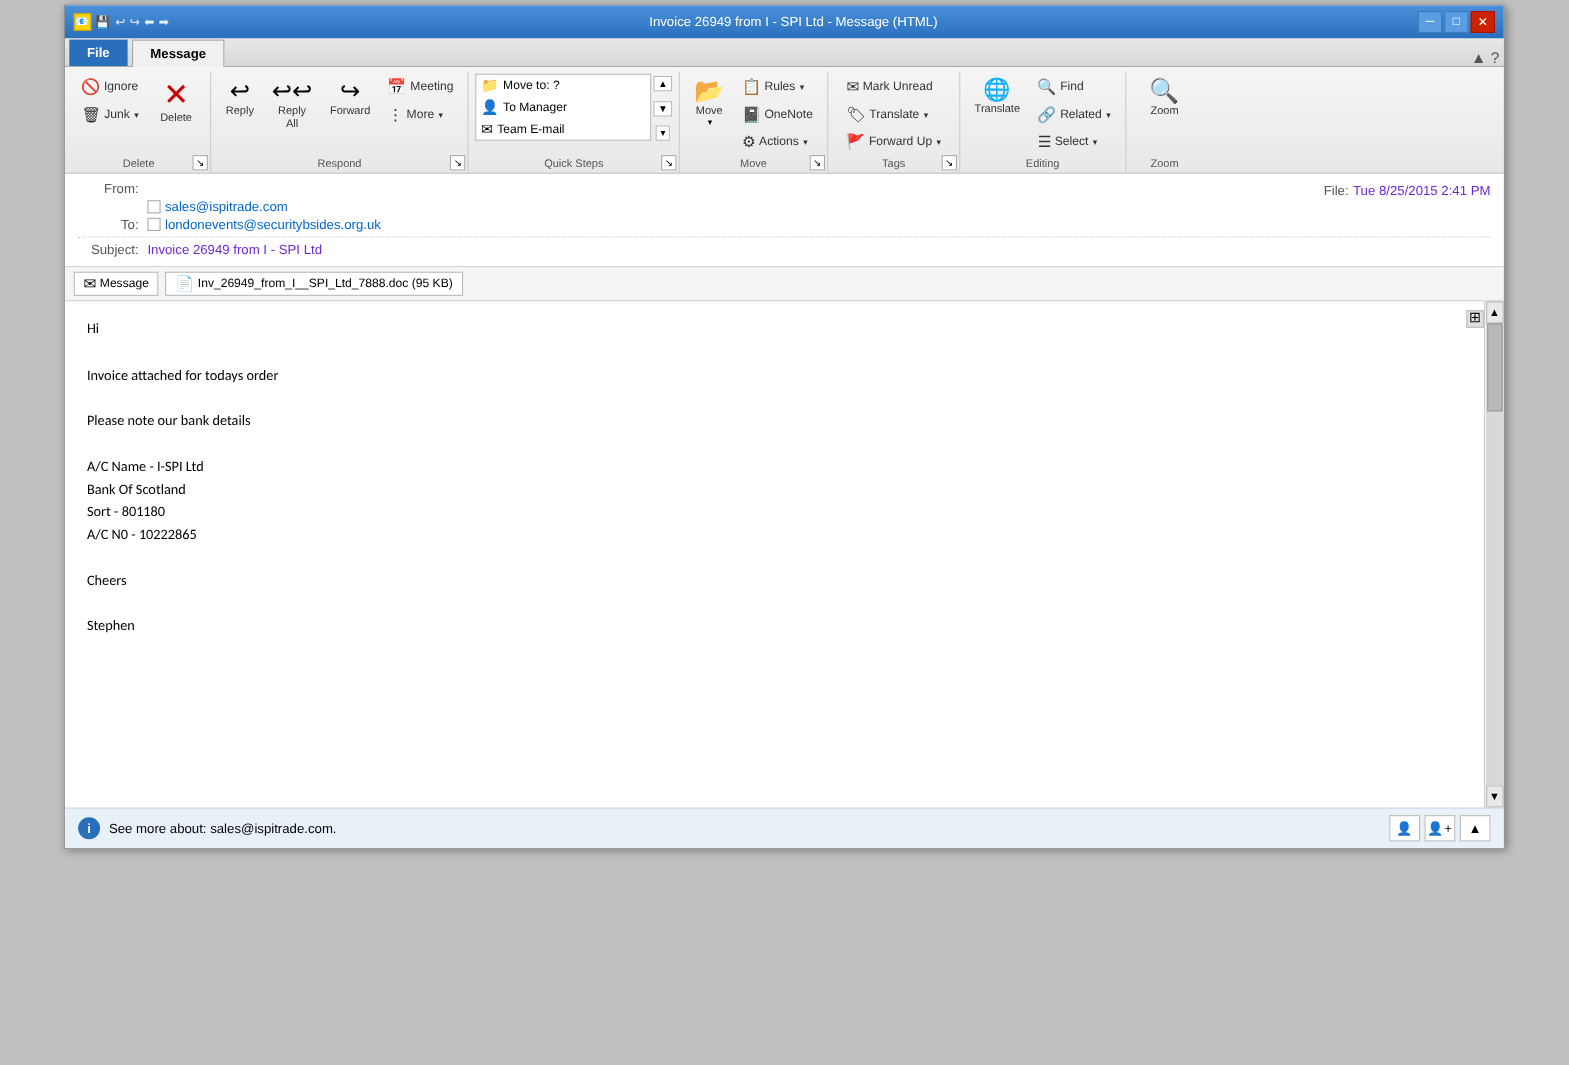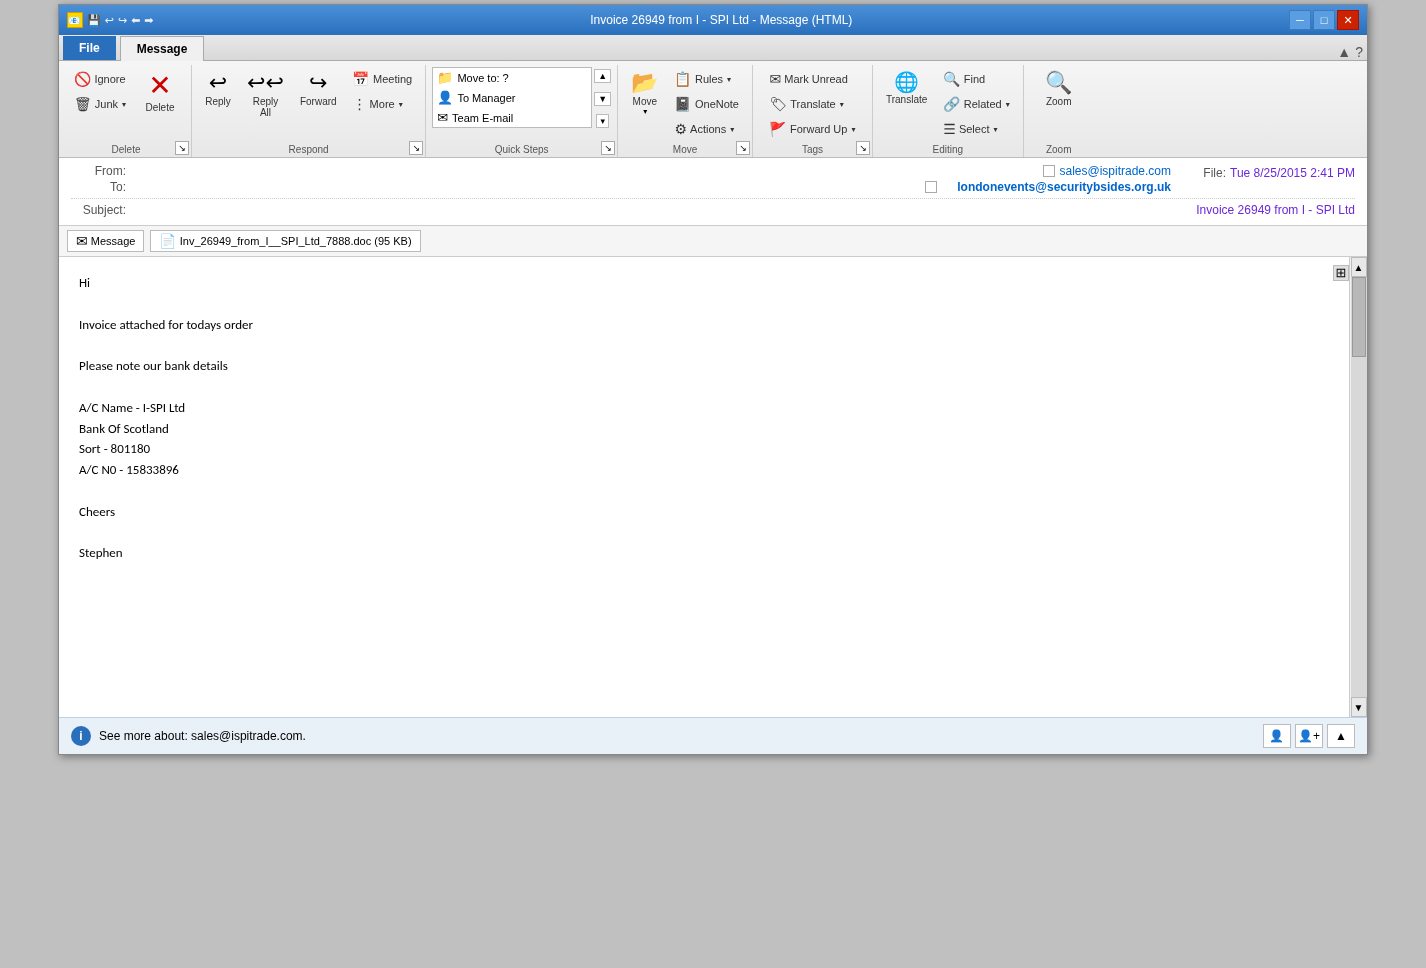--- a/index.html
+++ b/index.html
@@ -217,21 +217,20 @@
     .msg-header {
       background: white;
       border-bottom: 1px solid #ccc;
       padding: 6px 12px;
     }
     .msg-header-row {
       display: flex;
       gap: 8px;
       margin-bottom: 2px;
       font-size: 12px;
-      justify-content: space-between;
     }
     .msg-header-label {
       color: #555;
       min-width: 55px;
       text-align: right;
     }
     .msg-header-value { color: #6d28d9; }
 
     
     .attachment-row {
@@ -520,28 +519,28 @@
         <span class="ribbon-group-label">Zoom</span>
       </div>
 
     </div>
 
     <div class="msg-header">
       <div style="display:flex; justify-content:space-between;">
         <div style="flex:1;">
           <div class="msg-header-row">
             <span class="msg-header-label">From:</span>
-            <span style="display:flex; align-items:center; gap:4px;">
+            <span style="display:flex; align-items:center; gap:4px;margin-top:17px;">
               <span style="width:12px; height:12px; border:1px solid #aaa; display:inline-block;"></span>
               <span class="msg-header-value" style="cursor:pointer; color:#0066cc;">sales@ispitrade.com</span>
             </span>
           </div>
           <div class="msg-header-row">
             <span class="msg-header-label">To:</span>
-            <span style="display:flex; align-items:center; gap:20px;font-weight:bold;">
+            <span style="display:flex; align-items:center; gap:4px;">
               <span style="width:12px; height:12px; border:1px solid #aaa; display:inline-block;"></span>
               <span class="msg-header-value" style="cursor:pointer; color:#0066cc;">londonevents@securitybsides.org.uk</span>
             </span>
           </div>
         </div>
         <div style="display:flex; align-items:flex-start; gap:4px; padding-top:2px;">
           <span class="msg-header-label">File:</span>
           <span class="msg-header-value">Tue 8/25/2015 2:41 PM</span>
         </div>
       </div>
@@ -567,21 +566,21 @@
         <div style="position:absolute; top:8px; right:0; width:16px; height:16px; background:#e0e0e0; border:1px solid #bbb; display:flex; align-items:center; justify-content:center;">⊞</div>
         <p>Hi</p>
         <br>
         <p>Invoice attached for todays order</p>
         <br>
         <p>Please note our bank details</p>
         <br>
         <p>A/C Name - I-SPI Ltd</p>
         <p>Bank Of Scotland</p>
         <p>Sort - 801180</p>
-        <p>A/C N0 - 15833896</p>
+        <p>A/C N0 - 10222865</p>
         <br>
         <p>Cheers</p>
         <br>
         <p>Stephen</p>
       </div>
 
       <div style="width:18px; background:#f0f0f0; border-left:1px solid #ccc; display:flex; flex-direction:column; align-items:center;">
         <button style="width:16px; height:20px; border:1px solid #bbb; background:#e8e8e8; cursor:pointer; font-size:10px; padding:0;">▲</button>
         <div style="flex:1; width:16px; background:#d8d8d8; position:relative;">
           <div style="position:absolute; top:0; width:14px; height:80px; background:#b8b8b8; border:1px solid #999; left:1px;"></div>

